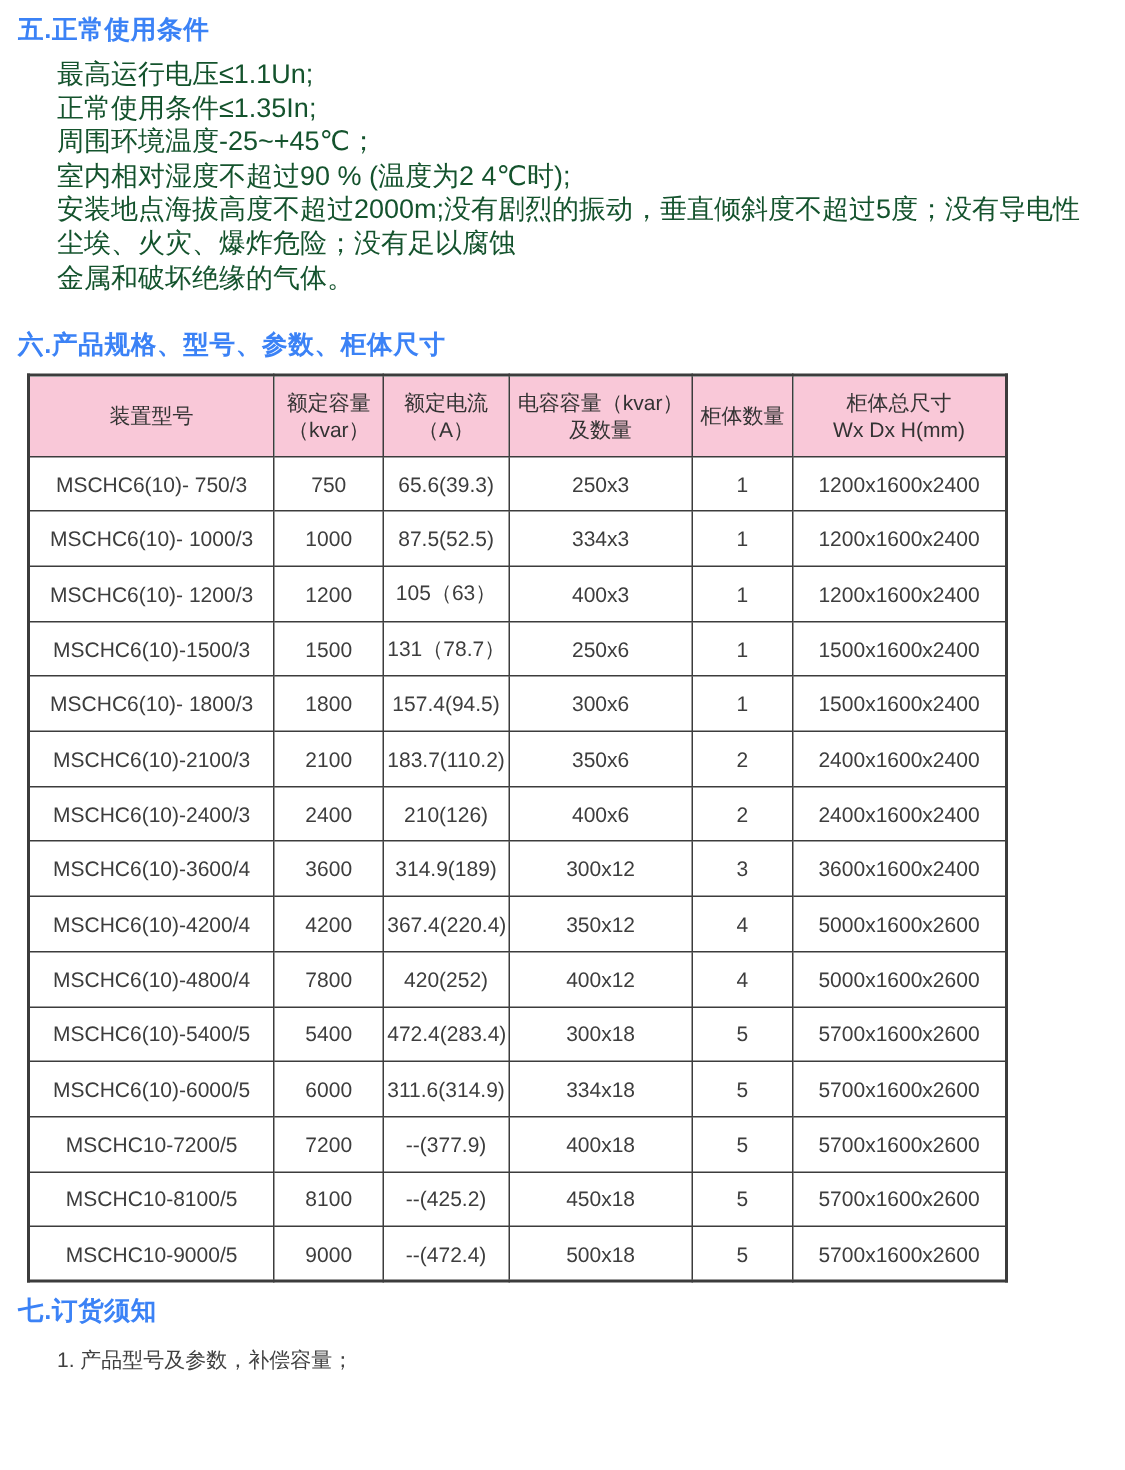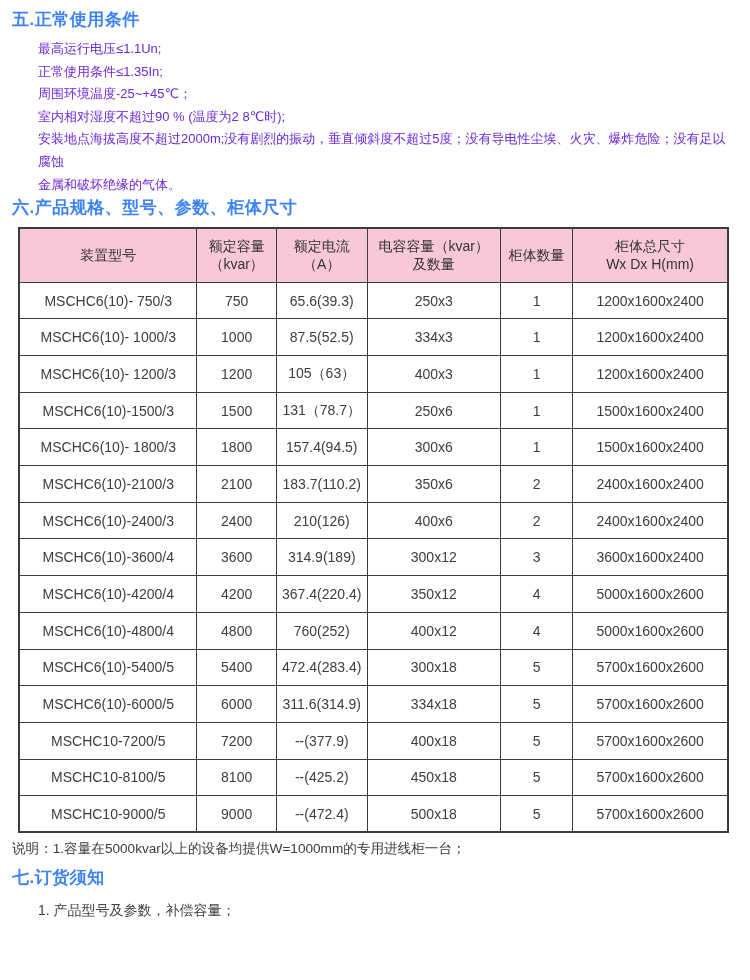--- a/index.html
+++ b/index.html
@@ -14,32 +14,32 @@
   .page { padding: 9px 15px 0 12px; }
 
   .sec-heading {
     color: #3b82f6;
     font-size: 17px;
     font-weight: bold;
     line-height: 22px;
     margin: 0;
     letter-spacing: 0.5px;
   }
-  .sec-heading.second { margin-top: 1px; }
+  .sec-heading.second { margin-top: 23px; }
   .sec-heading.third  { margin-top: 8px; }
 
   .conditions { margin: 7px 0 0 26px; }
   .cond-line {
-    font-size: 13px;
+    font-size: 18px;
     line-height: 22.6px;
-    color: #6d28d9;
+    color: #14532d;
   }
 
   table.spec {
-    width: 711px;
+    width: 654px;
     margin: 8px 0 0 6px;
     border-collapse: collapse;
     table-layout: fixed;
     border: 2px solid #3c3c3c;
   }
   col.c1 { width: 25.1%; }
   col.c2 { width: 11.2%; }
   col.c3 { width: 12.8%; }
   col.c4 { width: 18.8%; }
   col.c5 { width: 10.2%; }
@@ -86,21 +86,21 @@
 <body>
 
 <div class="page">
 
   <h2 class="sec-heading">五.正常使用条件</h2>
 
   <div class="conditions" id="conditions">
       <div class="cond-line">最高运行电压≤1.1Un;</div>
       <div class="cond-line">正常使用条件≤1.35In;</div>
       <div class="cond-line">周围环境温度-25~+45℃；</div>
-      <div class="cond-line">室内相对湿度不超过90 % (温度为2 8℃时);</div>
+      <div class="cond-line">室内相对湿度不超过90 % (温度为2 4℃时);</div>
       <div class="cond-line">安装地点海拔高度不超过2000m;没有剧烈的振动，垂直倾斜度不超过5度；没有导电性尘埃、火灾、爆炸危险；没有足以腐蚀</div>
       <div class="cond-line">金属和破坏绝缘的气体。</div>
     </div>
 
   <h2 class="sec-heading second">六.产品规格、型号、参数、柜体尺寸</h2>
 
   <table class="spec">
     <colgroup>
       <col class="c1">
         <col class="c2">
@@ -191,22 +191,22 @@
         <tr>
           <td>MSCHC6(10)-4200/4</td>
           <td>4200</td>
           <td>367.4(220.4)</td>
           <td>350x12</td>
           <td>4</td>
           <td>5000x1600x2600</td>
         </tr>
         <tr>
           <td>MSCHC6(10)-4800/4</td>
-          <td>4800</td>
-          <td>760(252)</td>
+          <td>7800</td>
+          <td>420(252)</td>
           <td>400x12</td>
           <td>4</td>
           <td>5000x1600x2600</td>
         </tr>
         <tr>
           <td>MSCHC6(10)-5400/5</td>
           <td>5400</td>
           <td>472.4(283.4)</td>
           <td>300x18</td>
           <td>5</td>
@@ -241,21 +241,20 @@
           <td>9000</td>
           <td>--(472.4)</td>
           <td>500x18</td>
           <td>5</td>
           <td>5700x1600x2600</td>
         </tr>
       </tbody>
   </table>
 
   <div class="notes" id="notes">
-      <div class="note-line">说明：1.容量在5000kvar以上的设备均提供W=1000mm的专用进线柜一台；</div>
     </div>
 
   <h2 class="sec-heading third">七.订货须知</h2>
 
   <div class="order-list" id="order-list">
       <div class="order-line">1.  产品型号及参数，补偿容量；</div>
     </div>
 
 </div>
 

